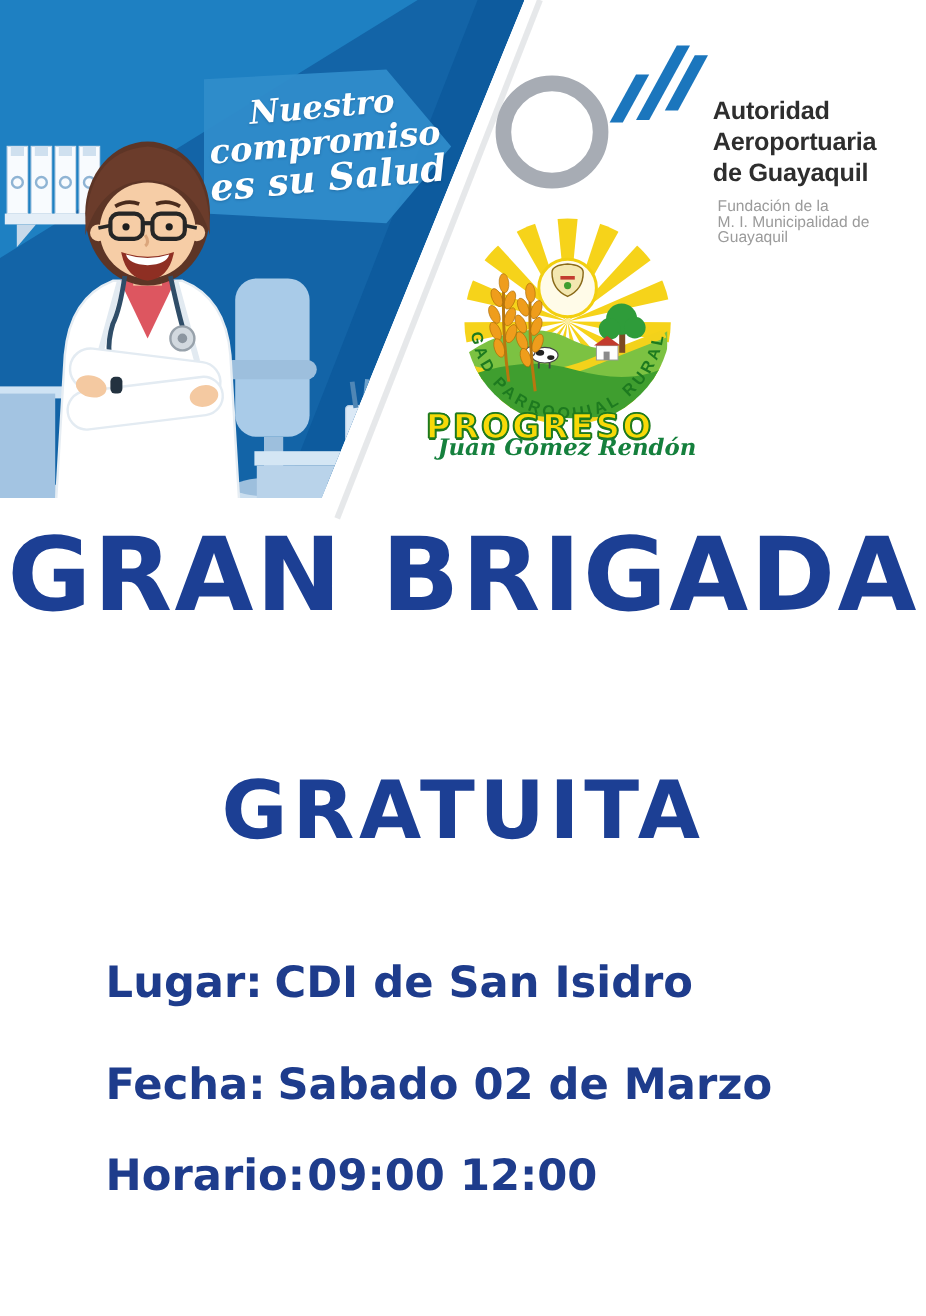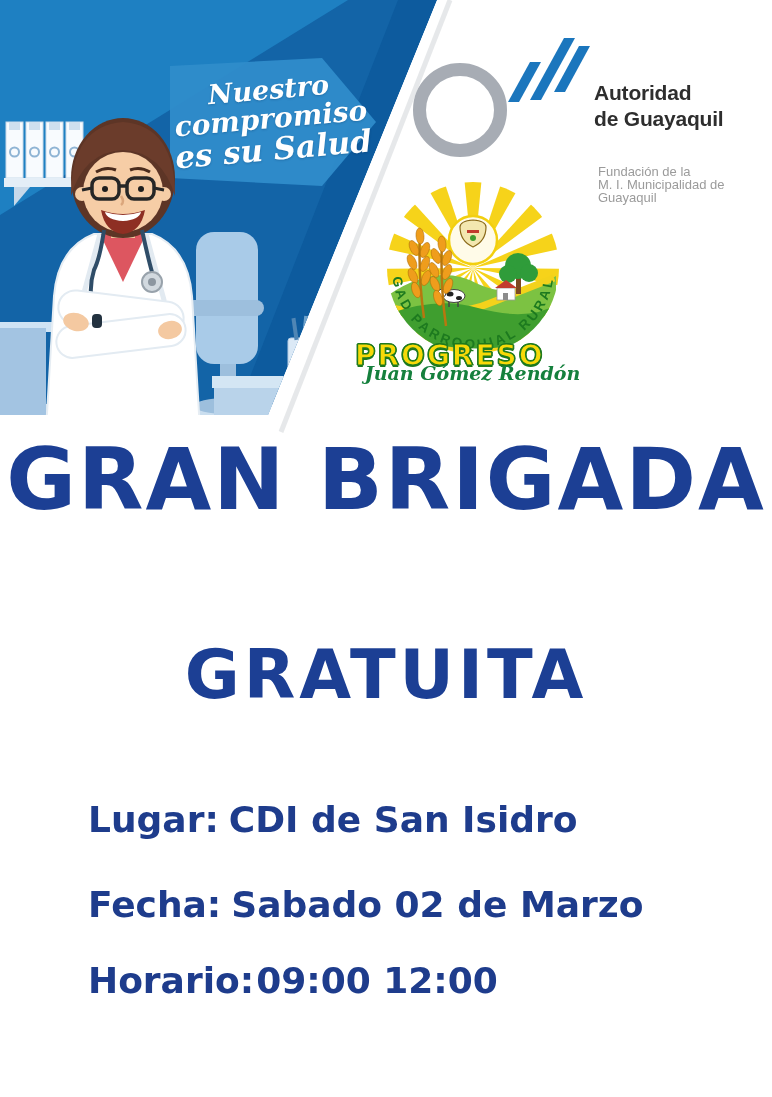--- a/index.html
+++ b/index.html
@@ -182,20 +182,21 @@
   </div>
 
   <div class="abs aag-ring"></div>
   <svg class="abs aag-stripes" viewBox="0 0 90 72">
     <polygon points="24,28 35,28 13,68 2,68" fill="#1b76bd"></polygon>
     <polygon points="58,4 69,4 35,66 24,66" fill="#1b76bd"></polygon>
     <polygon points="73,12 84,12 59,58 48,58" fill="#1b76bd"></polygon>
   </svg>
   <div class="abs aag-name">
     <div>Autoridad</div>
+    <div>Aeroportuaria</div>
     <div>de Guayaquil</div>
   </div>
   <div class="abs aag-sub">
     <div>Fundación de la</div>
     <div>M. I. Municipalidad de Guayaquil</div>
   </div>
 
   <svg class="abs gad-svg" viewBox="0 0 210 190">
     <defs>
       <clipPath id="gadClip">

